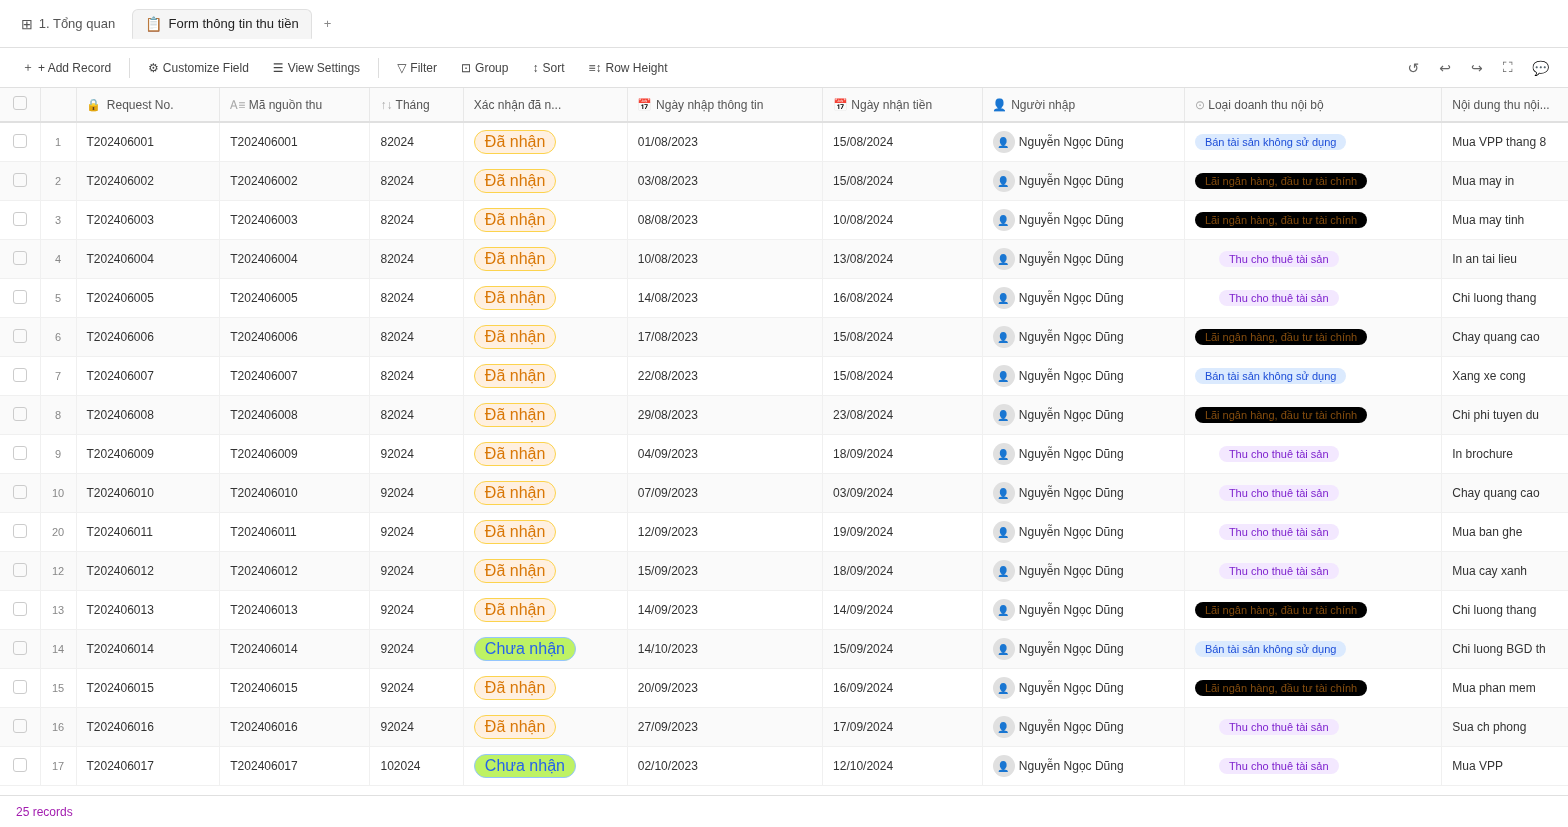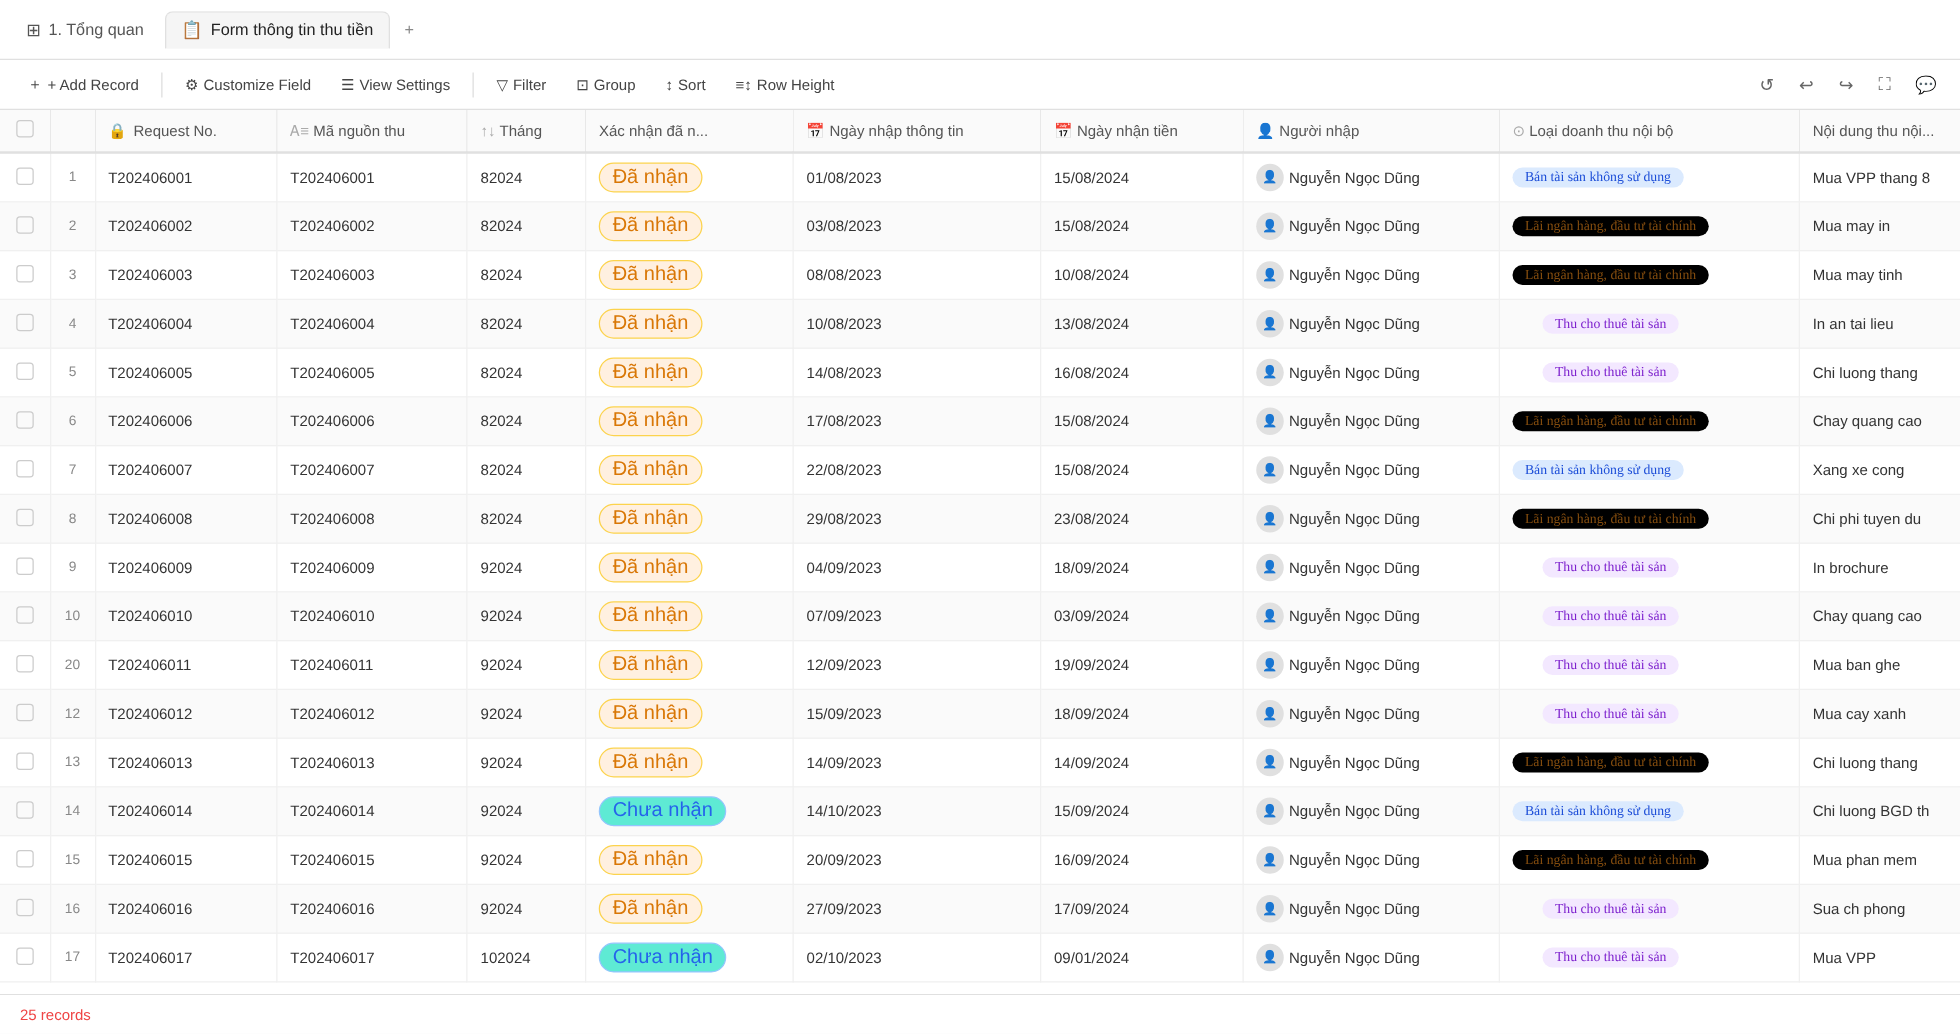--- a/index.html
+++ b/index.html
@@ -54,43 +54,43 @@
     td.num-col { text-align: center; color: #888; font-size: 11px; }
     tbody tr:nth-child(even) { background: #fafafa; }
 
     .checkbox { width: 14px; height: 14px; border: 1px solid #ccc; border-radius: 3px; display: inline-block; }
 
     
     .badge {
       display: inline-block; padding: 2px 10px; border-radius: 12px; font-size: 16px; font-weight: 500;
     }
     .badge-orange { background: #fff0e0; color: #d97706; border: 1px solid #fcd34d; }
-    .badge-blue { background: #5eead4; color: #2563eb; border: 1px solid #93c5fd; }
+    .badge-blue { background: #bef264; color: #2563eb; border: 1px solid #93c5fd; }
 
     
     .cat-badge {
-      display: inline-block; padding: 2px 10px; border-radius: 12px; font-size: 11px; font-weight: 500; font-family: Liberation Serif, serif;
+      display: inline-block; padding: 2px 10px; border-radius: 12px; font-size: 11px; font-weight: 500;
     }
     .cat-yellow { background: #000000; color: #854d0e; }
     .cat-purple { background: #f3e8ff; color: #7e22ce; margin-left: 24px; }
     .cat-blue { background: #dbeafe; color: #1d4ed8; }
 
     
     .avatar {
       width: 22px; height: 22px; border-radius: 50%; background: #e0e0e0;
       display: inline-flex; align-items: center; justify-content: center;
       font-size: 10px; color: #666; margin-right: 4px; vertical-align: middle;
       overflow: hidden;
     }
     .person-cell { display: flex; align-items: center; }
 
     
     .footer {
       height: 32px; background: #fff; border-top: 1px solid #e0e0e0;
-      display: flex; align-items: center; padding: 0 16px; font-size: 12px; color: #ef4444;
+      display: flex; align-items: center; padding: 0 16px; font-size: 12px; color: #a21caf;
     }
 
     
     .lock-icon { color: #aaa; margin-right: 2px; }
   </style>
 </head>
 <body>
 
 <div style="display:flex;flex-direction:column;height:827px;width:1568px;background:#fff;">
 
@@ -480,21 +480,21 @@
             <td>Sua ch phong</td>
           </tr>
           <tr>
             <td><span class="checkbox"></span></td>
             <td class="num-col">17</td>
             <td style="font-weight: 500;">T202406017</td>
             <td>T202406017</td>
             <td>102024</td>
             <td><span class="badge badge-blue">Chưa nhận</span></td>
             <td>02/10/2023</td>
-            <td>09/01/2024</td>
+            <td>12/10/2024</td>
             <td>
               <div class="person-cell">
                 <span class="avatar">👤</span>
                 <span>Nguyễn Ngọc Dũng</span>
               </div>
             </td>
             <td><span class="cat-badge cat-purple">Thu cho thuê tài sản</span></td>
             <td>Mua VPP</td>
           </tr>
         </tbody>

